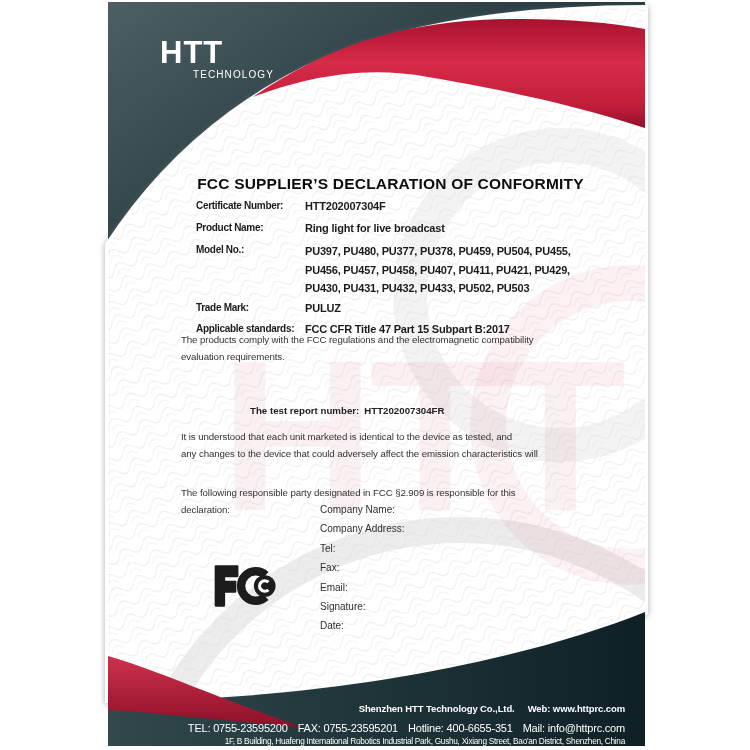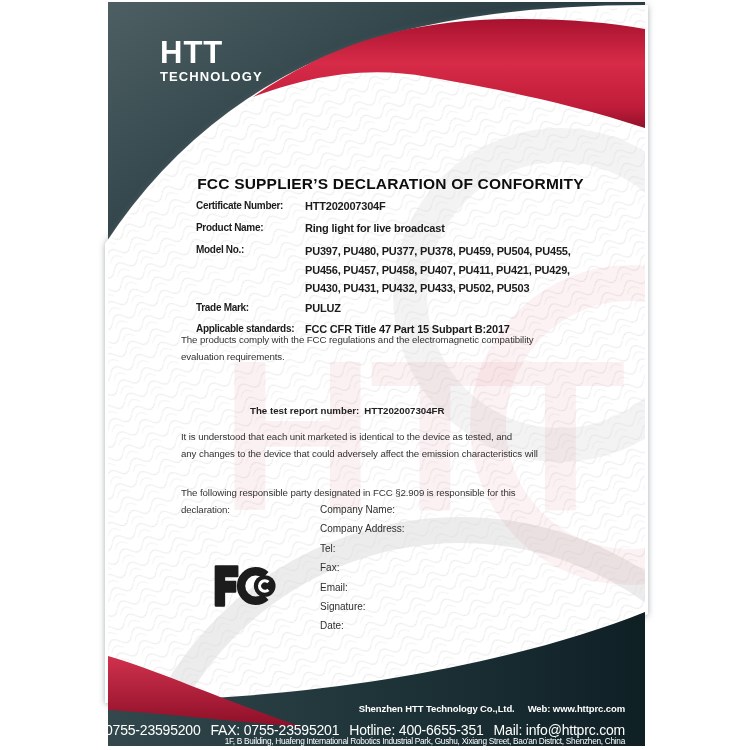--- a/index.html
+++ b/index.html
@@ -1,36 +1,36 @@
 <!DOCTYPE html>
 <html><head>
 <meta charset="utf-8">
 <style>
   html,body{margin:0;padding:0;background:#ffffff;}
   #page{position:relative;width:750px;height:750px;background:#ffffff;overflow:hidden;
         font-family:"Liberation Sans","DejaVu Sans",sans-serif;}
   #bg{position:absolute;left:0;top:0;}
   .logo{position:absolute;left:160px;top:38px;color:#ffffff;}
   .logo-t{font-size:31px;font-weight:bold;letter-spacing:1px;line-height:30px;}
-  .logo-s{font-size:13px;font-weight:bold;letter-spacing:1.1px;margin-top:1px;}
+  .logo-s{font-size:10px;font-weight:normal;letter-spacing:1.1px;margin-top:1px;margin-left:33px;}
   .title{position:absolute;left:108px;top:161px;width:537px;margin:14px;text-align:center;
          font-size:15.5px;font-weight:bold;color:#0d0d0d;letter-spacing:.2px;}
   .row{position:absolute;left:196px;display:flex;color:#1b1b1b;font-weight:bold;white-space:nowrap;justify-content:flex-end;}
   .lbl{width:109px;flex:none;font-size:10px;letter-spacing:-.3px;}
   .val{font-size:11px;letter-spacing:-.2px;}
   .val div{line-height:21.5px;margin-top:-3px;}
   .para{position:absolute;left:181px;font-size:9.7px;color:#333333;letter-spacing:-.1px;
         line-height:17.3px;white-space:nowrap;}
   .report{position:absolute;left:250px;top:405px;display:flex;gap:5px;font-size:9.7px;
           font-weight:bold;color:#222222;white-space:nowrap;}
   .formblock{position:absolute;left:320px;top:500px;font-size:10px;color:#2e2e2e;line-height:19.4px;}
   .fccsvg{position:absolute;left:208px;top:562px;}
   .f-line{position:absolute;right:125px;color:#ffffff;display:flex;justify-content:flex-end;white-space:nowrap;}
   .f1{top:703px;font-size:9.5px;font-weight:bold;letter-spacing:-.1px;gap:13px;}
-  .f2{top:722px;font-size:14px;letter-spacing:-.2px;gap:10px;}
+  .f2{top:722px;font-size:11px;letter-spacing:-.2px;gap:10px;}
   .f3{top:736px;font-size:8.3px;letter-spacing:-.3px;}
 </style>
 </head>
 <body>
 
 <div id="page">
 
   <svg id="bg" width="750" height="750" viewBox="0 0 750 750">
     <defs>
       <linearGradient id="gHeader" x1="0" y1="0" x2="1" y2="1">

